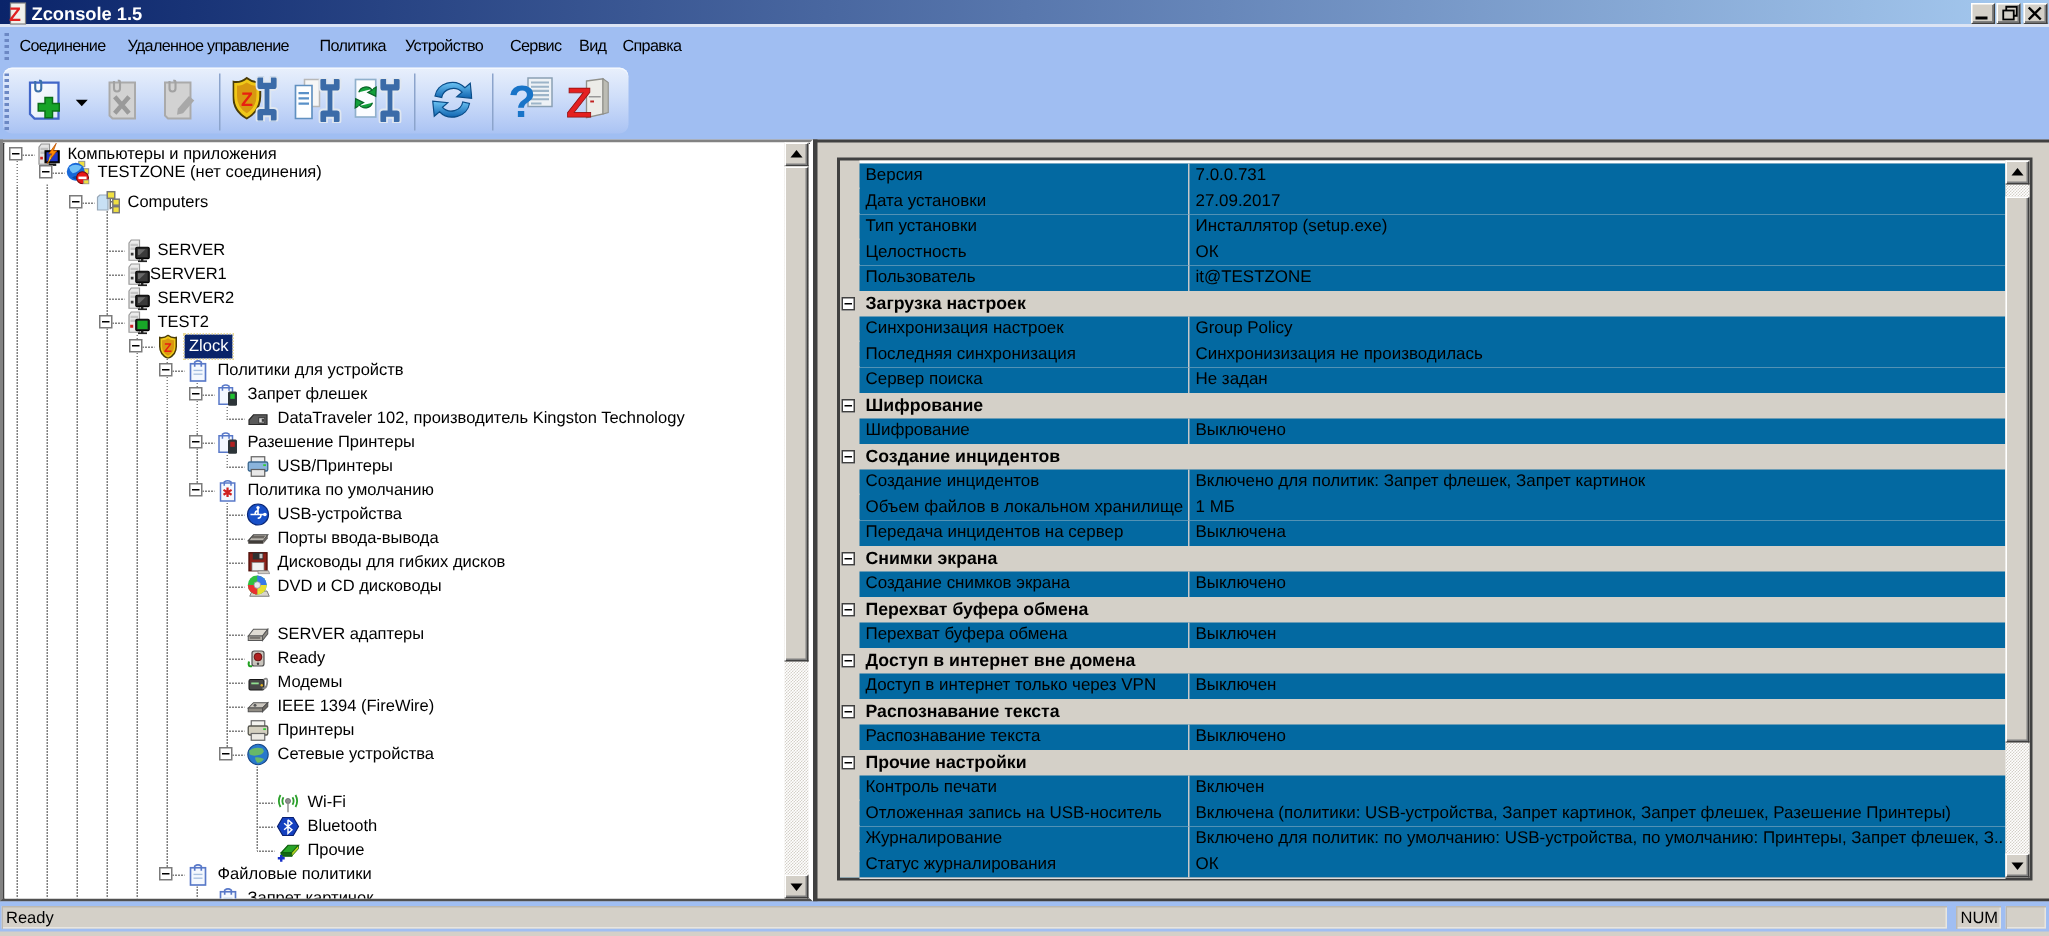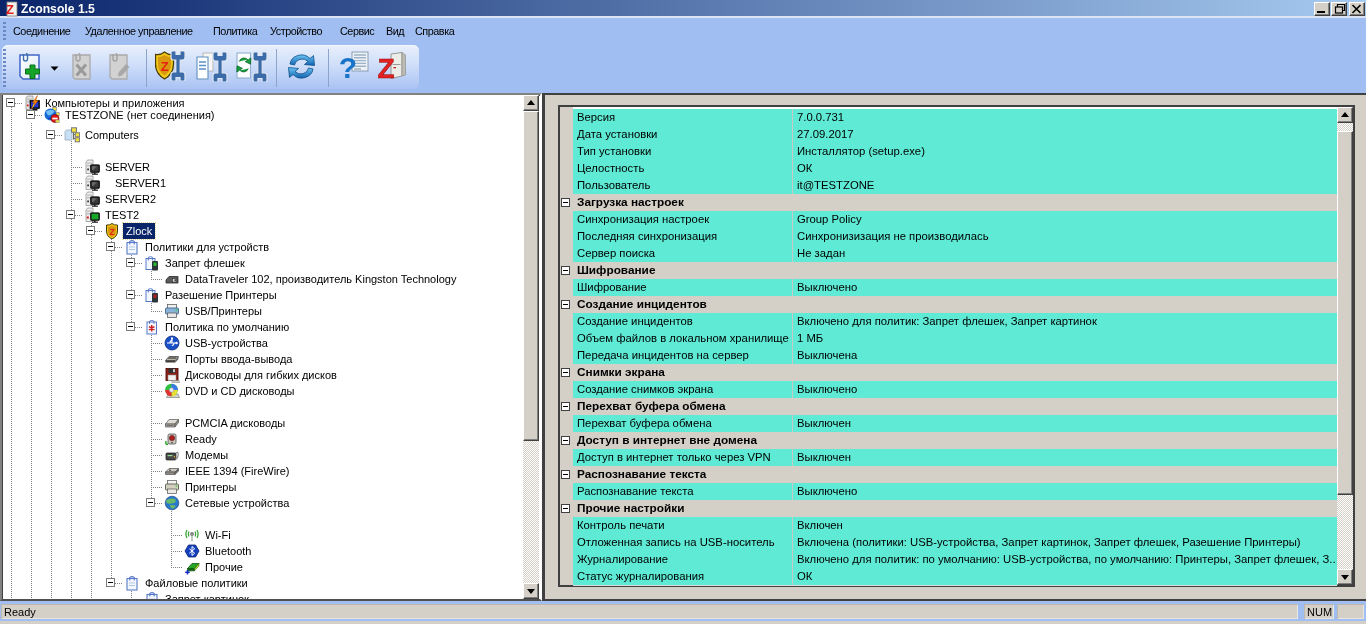--- a/index.html
+++ b/index.html
@@ -35,21 +35,21 @@
 .sb { position:absolute; background-image:linear-gradient(45deg,#d4d0c8 25%,transparent 25%,transparent 75%,#d4d0c8 75%),linear-gradient(45deg,#d4d0c8 25%,#fff 25%,#fff 75%,#d4d0c8 75%); background-size:2px 2px; background-position:0 0,1px 1px; }
 .sbtn,.sthumb { position:absolute; background:#d4d0c8;
   border-top:1px solid #fff; border-left:1px solid #fff;
   border-right:1px solid #404040; border-bottom:1px solid #404040;
   box-shadow:inset -1px -1px 0 #808080; }
 #rightpanel { left:542px; top:93px; width:824px; height:508px; background:#d4d0c8;
   border-top:2px solid #404040; border-left:3px solid #404040; border-bottom:2px solid #404040; }
 #ptable { left:558px; top:105px; width:797px; height:482px; background:#d4d0c8;
   border:2px solid #404040; }
 .prow { position:absolute; left:0px; width:777px; height:17px; font-size:11.3px; }
-.prowN { background:#5eead4; }
+.prowN { background:#0369a1; }
 .prowN .nm { position:absolute; left:17px; top:2px; color:#000; }
 .prowN .vl { position:absolute; left:237px; top:2px; color:#000; white-space:nowrap; overflow:hidden; width:538px; }
 .prow .gut { position:absolute; left:0px; top:-1px; width:13px; height:18px; background:#d4d0c8; }
 .prowG { background:#d4d0c8; font-weight:bold; font-size:11.8px; }
 .prowG .nm { position:absolute; left:17px; top:1px; color:#000; }
 .psep { position:absolute; left:13px; width:764px; height:1px; background:#dcdcdc; }
 .gbox { position:absolute; left:1px; width:9px; height:9px; background:#fff; border:1px solid #404040; }
 .gbox:after { content:""; position:absolute; left:1px; top:3px; width:5px; height:1px; background:#000; }
 .colsep { position:absolute; left:232px; width:1px; background:#c8c8c8; }
 #statusbar { left:0; top:601px; width:1366px; height:23px; background:#a0bef2; }
@@ -235,21 +235,21 @@
           <path d="M2 3 L3.5 1 L9 1 L9 14.5 L2 14.5 Z" fill="#ececec" stroke="#989898" stroke-width="0.8"></path>
           <rect x="3" y="3.5" width="5" height="1.6" fill="#c4c4c4"></rect>
           <rect x="3" y="6" width="5" height="1.6" fill="#c4c4c4"></rect>
           <rect x="3.2" y="9.5" width="1.8" height="1.8" fill="#383838"></rect>
           <rect x="6.5" y="5.8" width="9" height="7.6" rx="0.8" fill="#1c1c1c" stroke="#000" stroke-width="0.7"></rect>
           <path d="M7.6 6.8 L14.4 6.8 L14.4 12.4 L7.6 12.4 Z" fill="#3a3a3a"></path>
           <path d="M8 7.2 L13 7.2 L9 11 L8 11 Z" fill="#6a6a6a"></path>
           <rect x="10" y="13.4" width="1.6" height="1.6" fill="#222"></rect>
           <rect x="8" y="14.6" width="6" height="1.2" fill="#222"></rect>
         </svg></div>
-<div class="tlabel" style="left:112px">SERVER1</div>
+<div class="tlabel" style="left:97px">SERVER1</div>
 </div>
 <div class="trow" style="left:0;top:96px;width:520px">
 <div class="hline" style="left:68px;top:8px;width:12px"></div>
 <div class="ticn16" style="left:81px;top:0px"><svg width="16" height="16" viewBox="0 0 16 16">
           <path d="M2 3 L3.5 1 L9 1 L9 14.5 L2 14.5 Z" fill="#ececec" stroke="#989898" stroke-width="0.8"></path>
           <rect x="3" y="3.5" width="5" height="1.6" fill="#c4c4c4"></rect>
           <rect x="3" y="6" width="5" height="1.6" fill="#c4c4c4"></rect>
           <rect x="3.2" y="9.5" width="1.8" height="1.8" fill="#383838"></rect>
           <rect x="6.5" y="5.8" width="9" height="7.6" rx="0.8" fill="#1c1c1c" stroke="#000" stroke-width="0.7"></rect>
           <path d="M7.6 6.8 L14.4 6.8 L14.4 12.4 L7.6 12.4 Z" fill="#3a3a3a"></path>
@@ -390,21 +390,21 @@
 <div class="tlabel" style="left:182px">DVD и CD дисководы</div>
 </div>
 <div class="trow" style="left:0;top:320px;width:520px">
 <div class="hline" style="left:148px;top:8px;width:12px"></div>
 <div class="ticn16" style="left:161px;top:0px"><svg width="16" height="16" viewBox="0 0 16 16">
           <path d="M1.5 9 L5 4.5 L14.5 4.5 L11 9 Z" fill="#e0dcd4" stroke="#585858" stroke-width="0.7"></path>
           <path d="M1.5 9 L11 9 L11 12 L1.5 12 Z" fill="#b0aca4" stroke="#585858" stroke-width="0.7"></path>
           <path d="M11 9 L14.5 4.5 L14.5 7.5 L11 12 Z" fill="#908c84" stroke="#585858" stroke-width="0.7"></path>
           <rect x="2.5" y="9.8" width="7" height="1" fill="#686460"></rect>
         </svg></div>
-<div class="tlabel" style="left:182px">PCMCIA дисководы</div>
+<div class="tlabel" style="left:182px">SERVER адаптеры</div>
 </div>
 <div class="trow" style="left:0;top:336px;width:520px">
 <div class="hline" style="left:148px;top:8px;width:12px"></div>
 <div class="ticn16" style="left:161px;top:0px"><svg width="16" height="16" viewBox="0 0 16 16">
           <rect x="4" y="3" width="8" height="10" rx="1.5" fill="#c8c4bc" stroke="#505050" stroke-width="0.8"></rect>
           <circle cx="8" cy="7" r="2.6" fill="#b02020" stroke="#601010" stroke-width="0.6"></circle>
           <path d="M4 13 Q1 14 2 10" stroke="#20a020" stroke-width="1.4" fill="none"></path>
           <circle cx="8" cy="11.5" r="0.8" fill="#404040"></circle>
         </svg></div>
 <div class="tlabel" style="left:182px">Ready</div>

